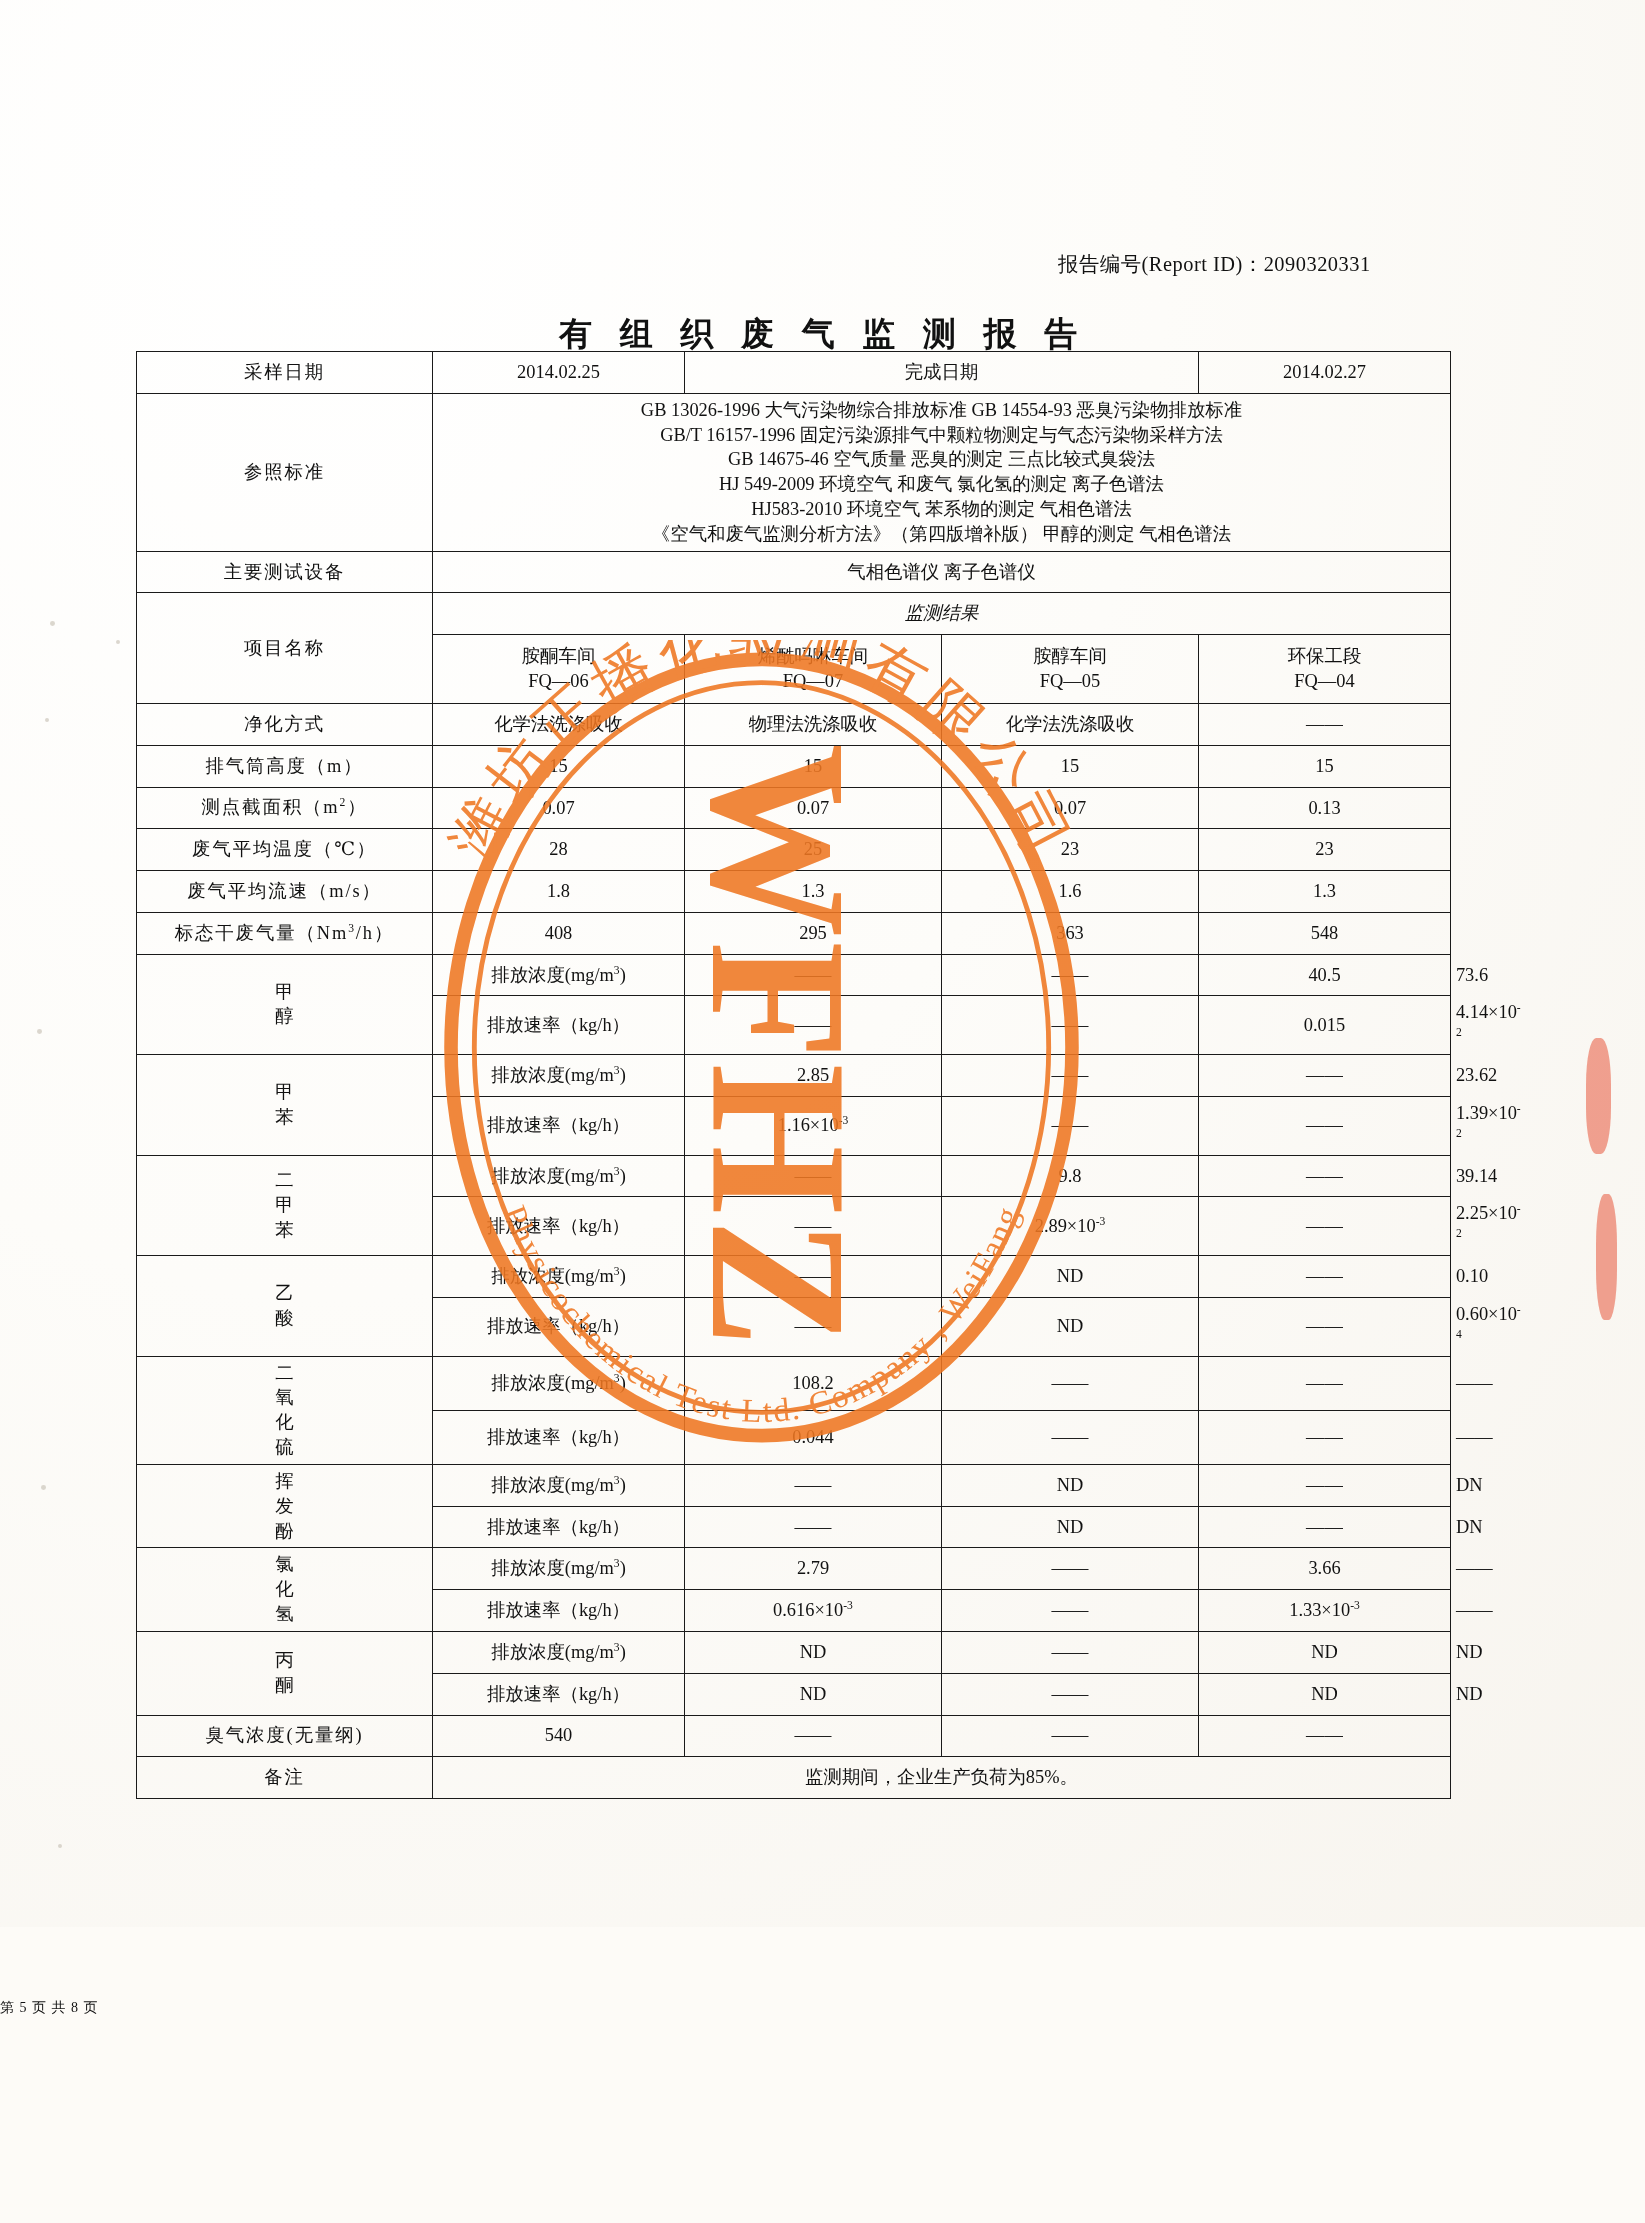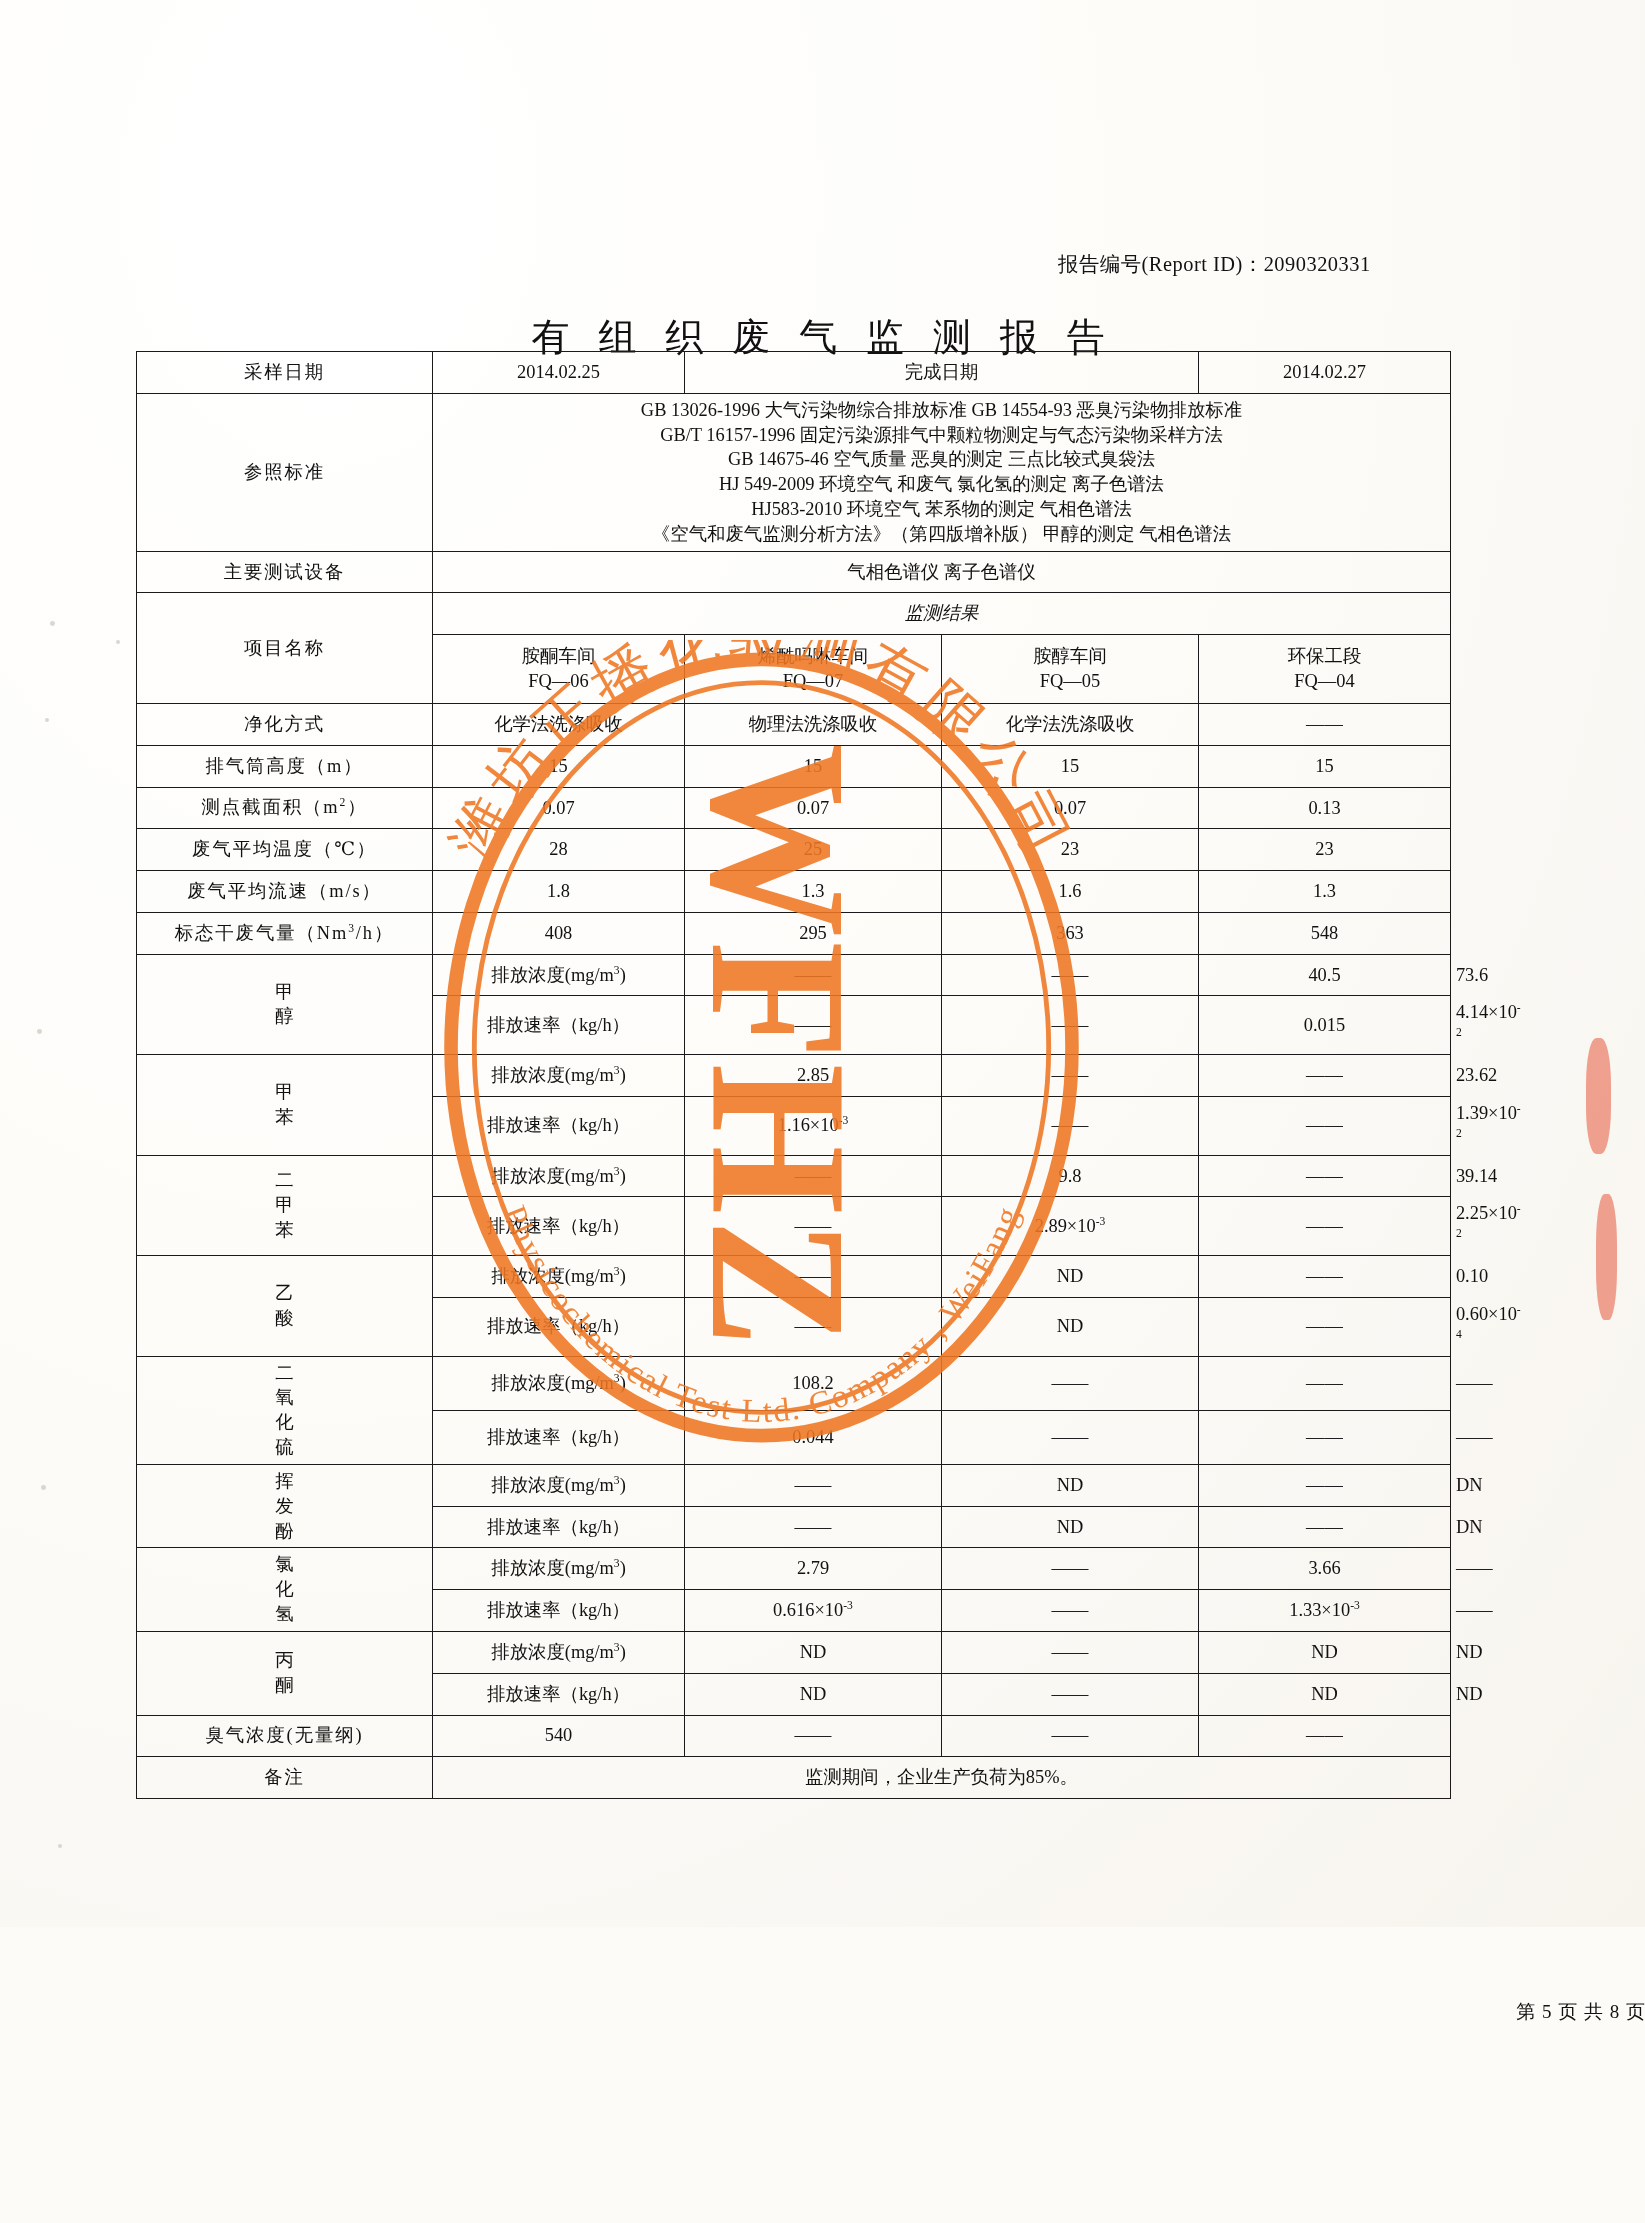--- a/index.html
+++ b/index.html
@@ -20,21 +20,21 @@
   
   .speck{position:absolute;background:#cfcabf;border-radius:50%;opacity:.75;}
 
   .report-id{
     position:absolute;left:1058px;top:250px;
     font-size:20.4px;letter-spacing:0.5px;white-space:nowrap;
   }
   .doc-title{
     position:absolute;left:0;right:0;top:312px;
     text-align:center;
-    font-size:38px;font-weight:normal;letter-spacing:9.7px;
+    font-size:33px;font-weight:bold;letter-spacing:9.7px;
   }
 
   table.main{
     position:absolute;left:136px;top:351px;
     width:1315px;
     border-collapse:collapse;
     table-layout:fixed;
     border-radius:13px;
   }
   table.main td{
@@ -54,21 +54,21 @@
   }
   td.param{
     text-align:center;font-size:18px;white-space:nowrap;padding-left:5.8px;padding-right:5.8px;
   }
   .sup{font-size:11.6px;vertical-align:super;}
   .std-block div{white-space:nowrap;}
   .result-hdr{font-size:19.4px;font-style:italic;}
 
   .footer{
     position:absolute;left:0;right:0;top:1999px;
-    text-align:right;font-size:19px;letter-spacing:1px;
+    text-align:left;font-size:14px;letter-spacing:1px;
   }
 
   
   .seal{
     position:absolute;
     left:383px;top:640px;
     width:757px;height:815px;
     pointer-events:none;
     opacity:.88;
   }

